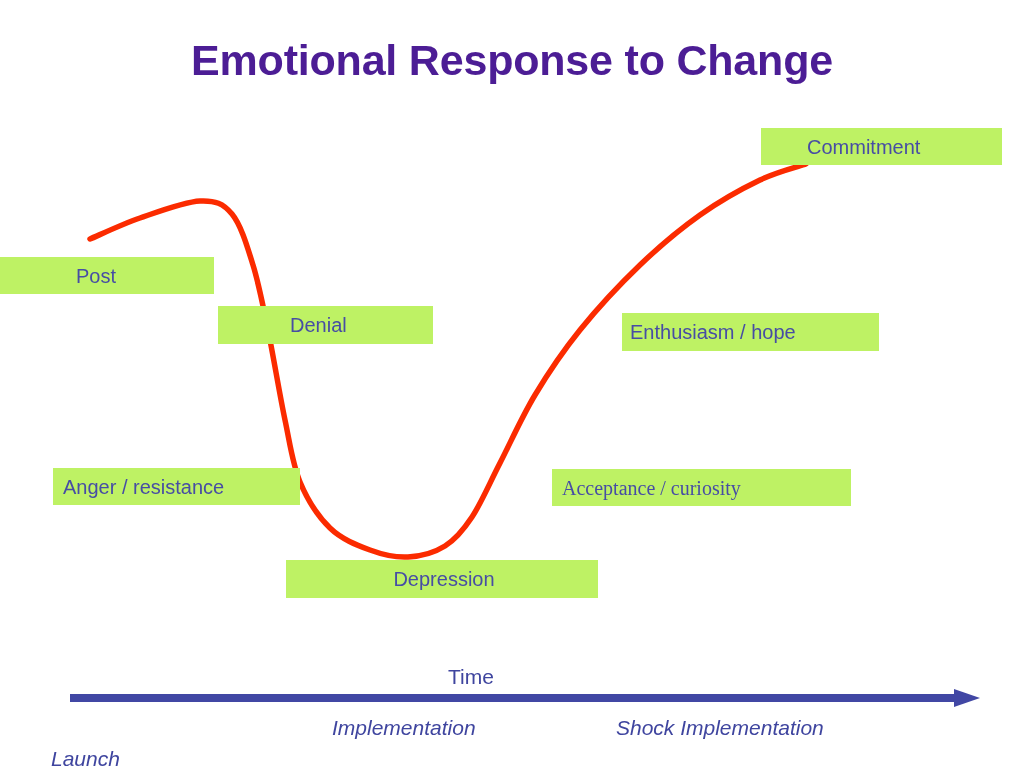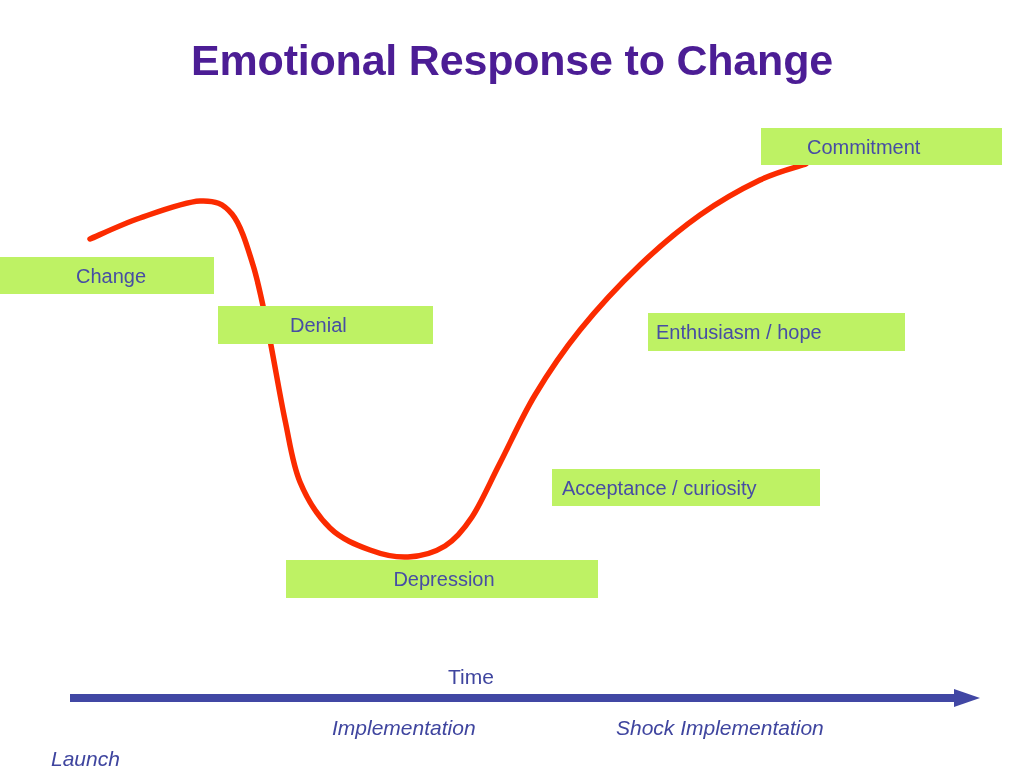--- a/index.html
+++ b/index.html
@@ -60,22 +60,22 @@
     white-space: nowrap;
   }
   .align-center { justify-content: center; }
   .align-left   { justify-content: flex-start; }
 
   
   #box-shock       { left: 0px;   top: 257px; width: 214px; height: 37px; }
   #box-denial      { left: 218px; top: 306px; width: 215px; height: 38px; }
   #box-anger       { left: 53px;  top: 468px; width: 247px; height: 37px; }
   #box-depression  { left: 286px; top: 560px; width: 312px; height: 38px; }
-  #box-acceptance  { left: 552px; top: 469px; width: 268px; height: 37px; }
-  #box-enthusiasm  { left: 648px; top: 313px; width: 257px; height: 38px; }
+  #box-acceptance  { left: 552px; top: 469px; width: 299px; height: 37px; font-family: Liberation Serif, serif; }
+  #box-enthusiasm  { left: 622px; top: 313px; width: 257px; height: 38px; }
   #box-commitment  { left: 761px; top: 128px; width: 241px; height: 37px; }
 
   #box-shock      .stage-label { padding-left: 76px; }
   #box-denial     .stage-label { padding-left: 72px; }
   #box-anger      .stage-label { padding-left: 10px; }
   #box-depression .stage-label { padding-left: 4px; }
   #box-acceptance .stage-label { padding-left: 10px; }
   #box-enthusiasm .stage-label { padding-left: 8px; }
   #box-commitment .stage-label { padding-left: 46px; }
 
@@ -116,27 +116,30 @@
 
 <div id="slide">
 
   <div id="title">Emotional Response to Change</div>
 
   <svg id="curve-layer" viewBox="0 0 1024 768" xmlns="http://www.w3.org/2000/svg" aria-hidden="true">
     <path id="curve-path" d="M 90 239 C 98.33 235.50, 121.67 224.33, 140 218 C 158.33 211.67, 184.67 201.67, 200 201 C 215.33 200.33, 223.17 203.33, 232 214 C 240.83 224.67, 247.00 245.67, 253 265 C 259.00 284.33, 262.67 304.17, 268 330 C 273.33 355.83, 279.67 394.67, 285 420 C 290.33 445.33, 292.50 464.00, 300 482 C 307.50 500.00, 318.33 516.67, 330 528 C 341.67 539.33, 357.00 545.17, 370 550 C 383.00 554.83, 395.50 557.67, 408 557 C 420.50 556.33, 434.33 552.67, 445 546 C 455.67 539.33, 462.83 530.83, 472 517 C 481.17 503.17, 489.50 483.33, 500 463 C 510.50 442.67, 521.67 417.17, 535 395 C 548.33 372.83, 562.50 351.67, 580 330 C 597.50 308.33, 620.00 284.17, 640 265 C 660.00 245.83, 680.00 229.17, 700 215 C 720.00 200.83, 742.33 188.50, 760 180 C 777.67 171.50, 798.33 166.67, 806 164" fill="none" stroke="#fb2b00" stroke-width="5.5" stroke-linecap="round"></path>
   </svg>
 
   <div class="stage-box align-left" id="box-shock">
-    <span class="stage-label">Change</span>
+    <span class="stage-label">Post</span>
   </div>
 
   <div class="stage-box align-left" id="box-denial">
     <span class="stage-label">Denial</span>
   </div>
 
+  <div class="stage-box align-left" id="box-anger">
+    <span class="stage-label">Anger / resistance</span>
+  </div>
 
   <div class="stage-box align-center" id="box-depression">
     <span class="stage-label">Depression</span>
   </div>
 
   <div class="stage-box align-left" id="box-acceptance">
     <span class="stage-label">Acceptance / curiosity</span>
   </div>
 
   <div class="stage-box align-left" id="box-enthusiasm">

